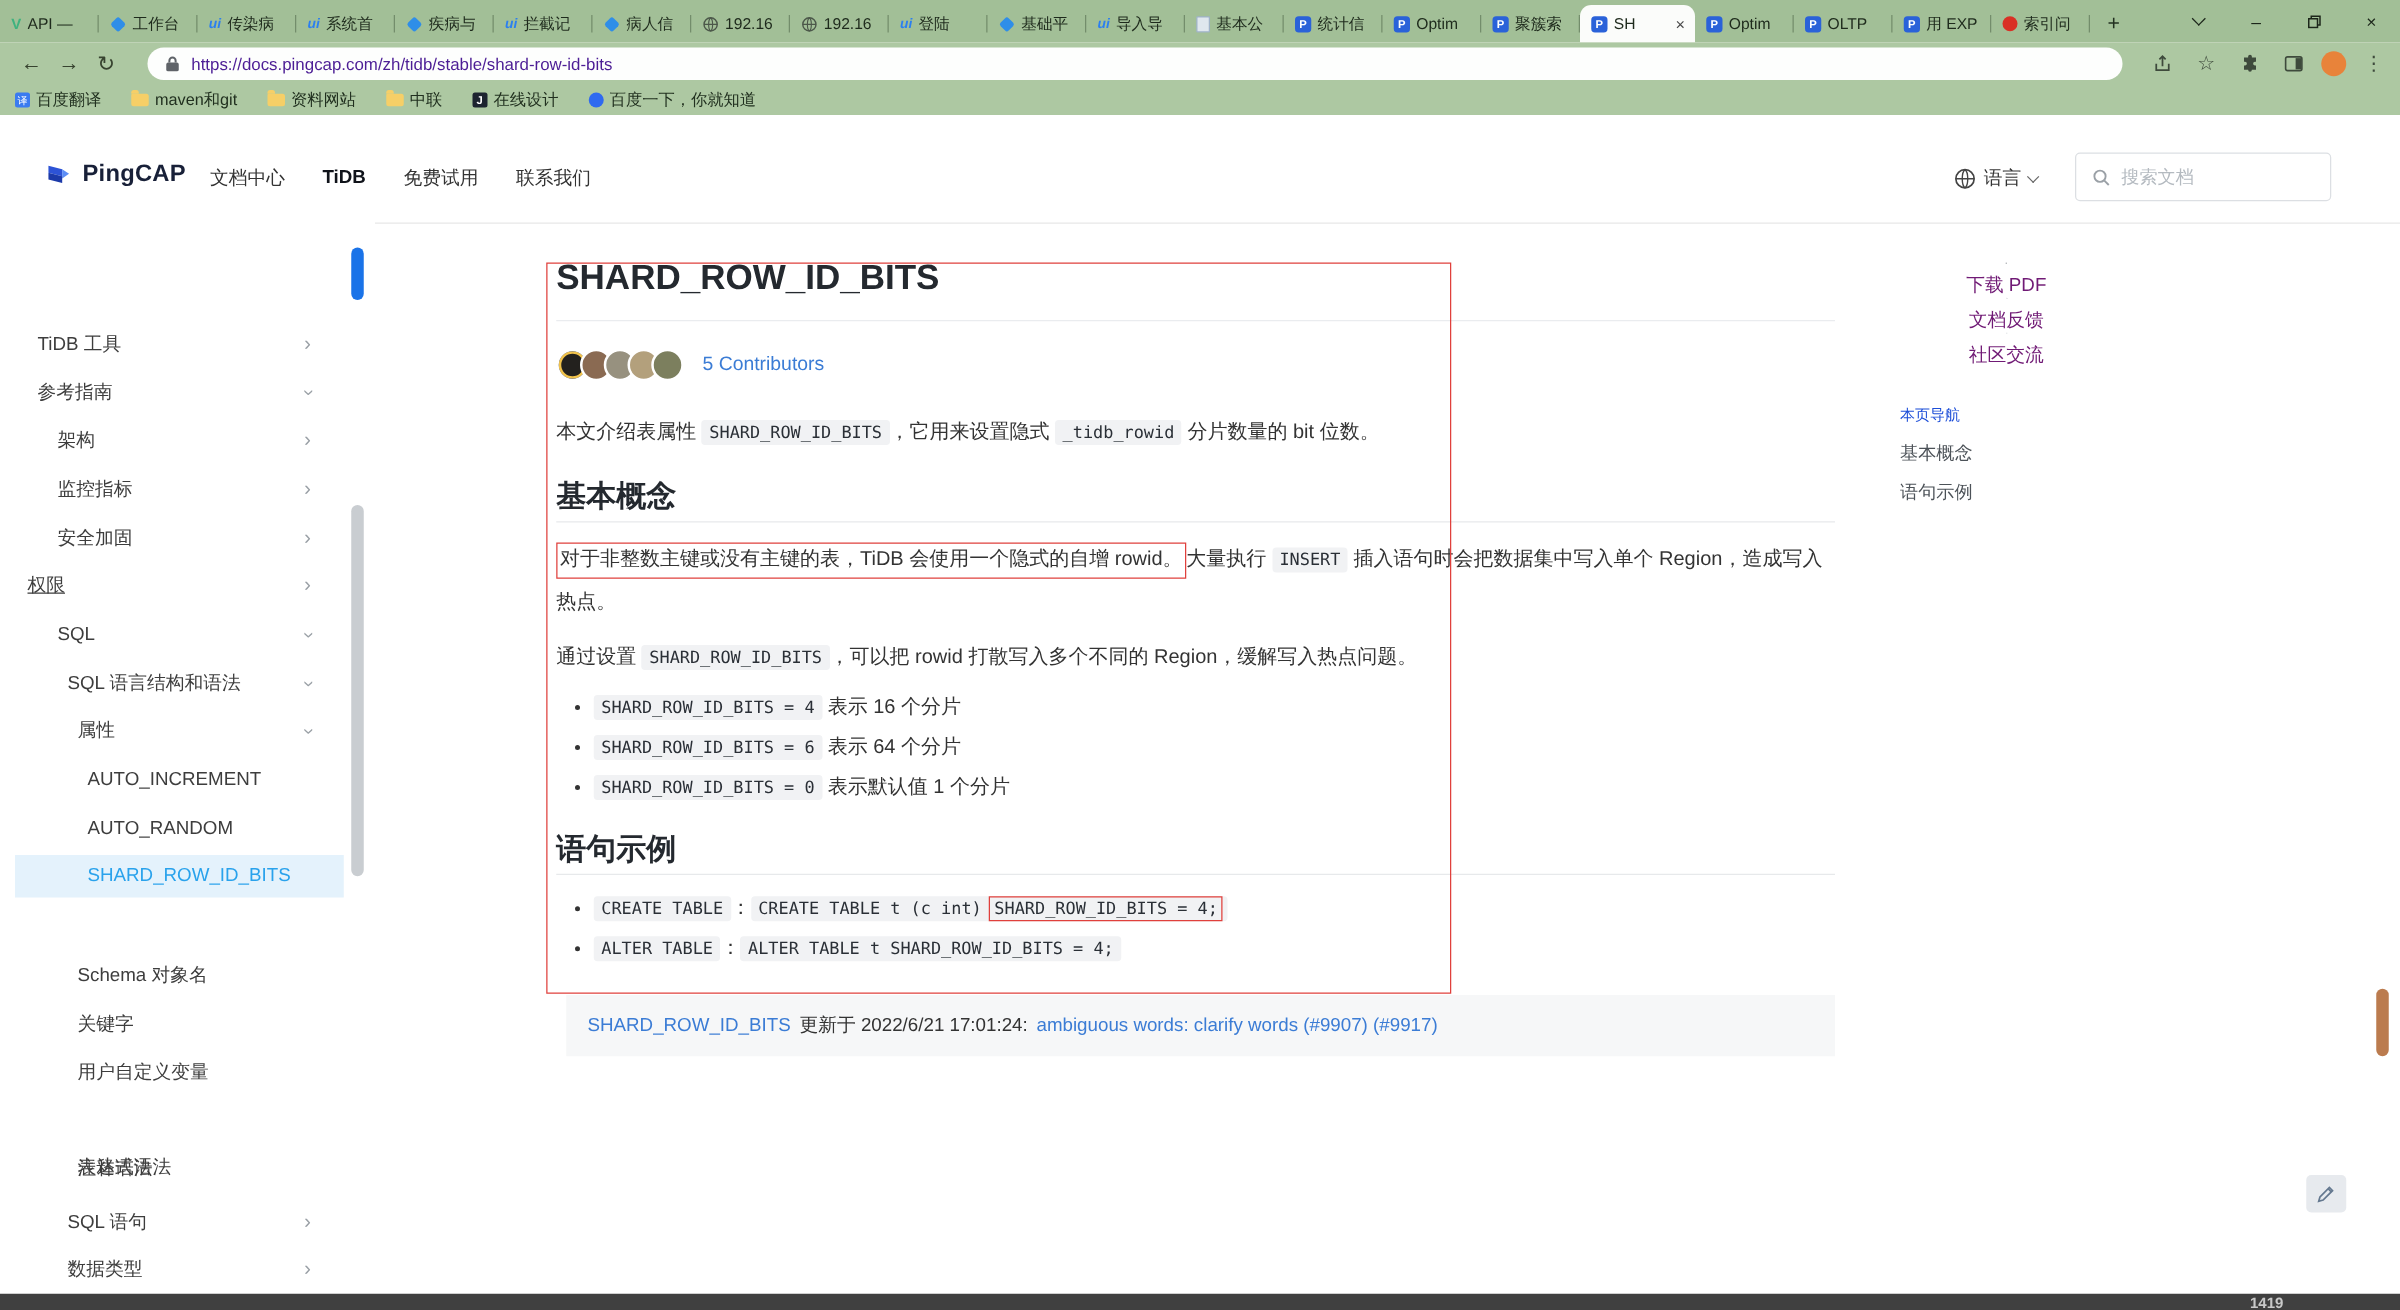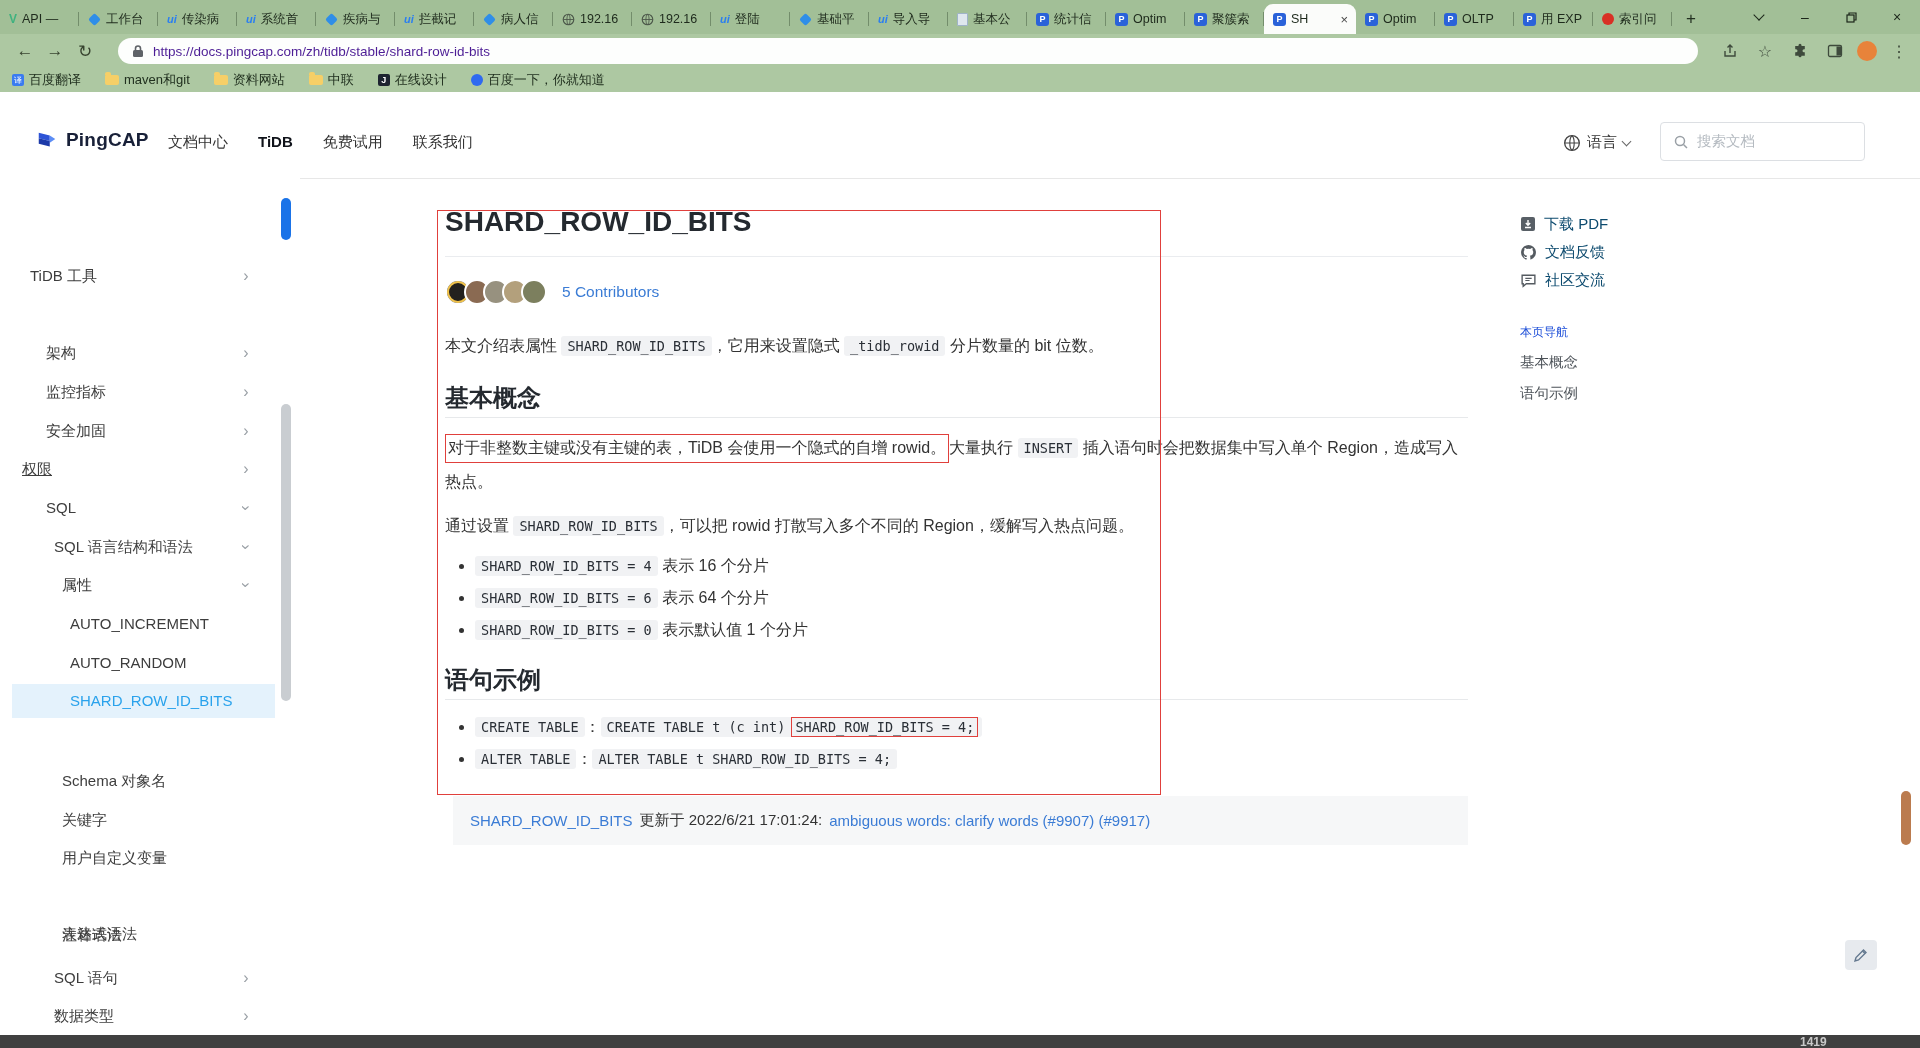--- a/index.html
+++ b/index.html
@@ -87,21 +87,21 @@
   #exlist { margin-top:12px; }
   .redbox-in { border:1.5px solid #e0403c; padding:1px 3px; margin:-1px -2px; }
 
   #bigredbox { position:absolute; left:437px; top:118px; width:724px; height:585px; border:1.5px solid #e0403c; pointer-events:none; z-index:20; }
 
   #metaband { position:absolute; left:453px; top:704px; width:1015px; height:49px; background:#f6f7f8; display:flex; align-items:center; padding-left:17px; font-size:15px; color:#333; gap:7px; white-space:nowrap; }
   #metaband a { font-size:15px; }
 
   
   #toc { position:absolute; left:1520px; top:118px; width:170px; }
-  .tocact { display:flex; align-items:center; gap:8px; height:28px; font-size:15px; color:#0c4a6e; cursor:pointer; }
+  .tocact { display:flex; align-items:center; gap:8px; height:28px; font-size:15px; color:#701a75; cursor:pointer;flex-direction:column; }
   #tocheading { margin-top:30px; font-size:12px; font-weight:normal; color:#1d4ed8; }
   .toclink { margin-top:12px; font-size:14.5px; color:#4c5258; cursor:pointer; }
 
   #feedback-btn { position:absolute; left:1845px; top:848px; width:32px; height:30px; background:#e7eaee; border-radius:4px; display:flex; align-items:center; justify-content:center; }
   #page-scroll-thumb { position:absolute; left:1901px; top:699px; width:10px; height:54px; background:#bb7b4e; border-radius:5px; }
 
   #bottombar { position:absolute; left:0; top:1035px; width:1920px; height:13px; background:#404040; overflow:hidden; }
   #bottombar span { position:absolute; left:1800px; top:0px; color:#c9c9c9; font-size:12px; font-weight:bold; }
 </style>
 </head>
@@ -276,20 +276,21 @@
     <div class="bm">
       <span class="fi fi-baidu"></span>
       <span>百度一下，你就知道</span>
     </div>
   </div>
 
 <div id="page">
 
   <div id="sidebar">
       <div class="snav" style="top: 92px; left: 0px; padding-left: 30px;"><span class="slabel">TiDB 工具</span><span class="chevr ">›</span></div>
+      <div class="snav" style="top: 130px; left: 0px; padding-left: 30px;"><span class="slabel">参考指南</span><span class="chevr down">›</span></div>
       <div class="snav" style="top: 169px; left: 0px; padding-left: 46px;"><span class="slabel">架构</span><span class="chevr ">›</span></div>
       <div class="snav" style="top: 208px; left: 0px; padding-left: 46px;"><span class="slabel">监控指标</span><span class="chevr ">›</span></div>
       <div class="snav" style="top: 247px; left: 0px; padding-left: 46px;"><span class="slabel">安全加固</span><span class="chevr ">›</span></div>
       <div class="snav" style="top: 285px; left: 0px; padding-left: 22px; text-decoration: underline;"><span class="slabel">权限</span><span class="chevr ">›</span></div>
       <div class="snav" style="top: 324px; left: 0px; padding-left: 46px;"><span class="slabel">SQL</span><span class="chevr down">›</span></div>
       <div class="snav" style="top: 363px; left: 0px; padding-left: 54px;"><span class="slabel">SQL 语言结构和语法</span><span class="chevr down">›</span></div>
       <div class="snav" style="top: 401px; left: 0px; padding-left: 62px;"><span class="slabel">属性</span><span class="chevr down">›</span></div>
       <div class="snav" style="top: 440px; left: 0px; padding-left: 70px;"><span class="slabel">AUTO_INCREMENT</span></div>
       <div class="snav" style="top: 479px; left: 0px; padding-left: 70px;"><span class="slabel">AUTO_RANDOM</span></div>
       <div class="snav sel" style="top: 517px; left: 12px; padding-left: 58px;"><span class="slabel">SHARD_ROW_ID_BITS</span></div>

